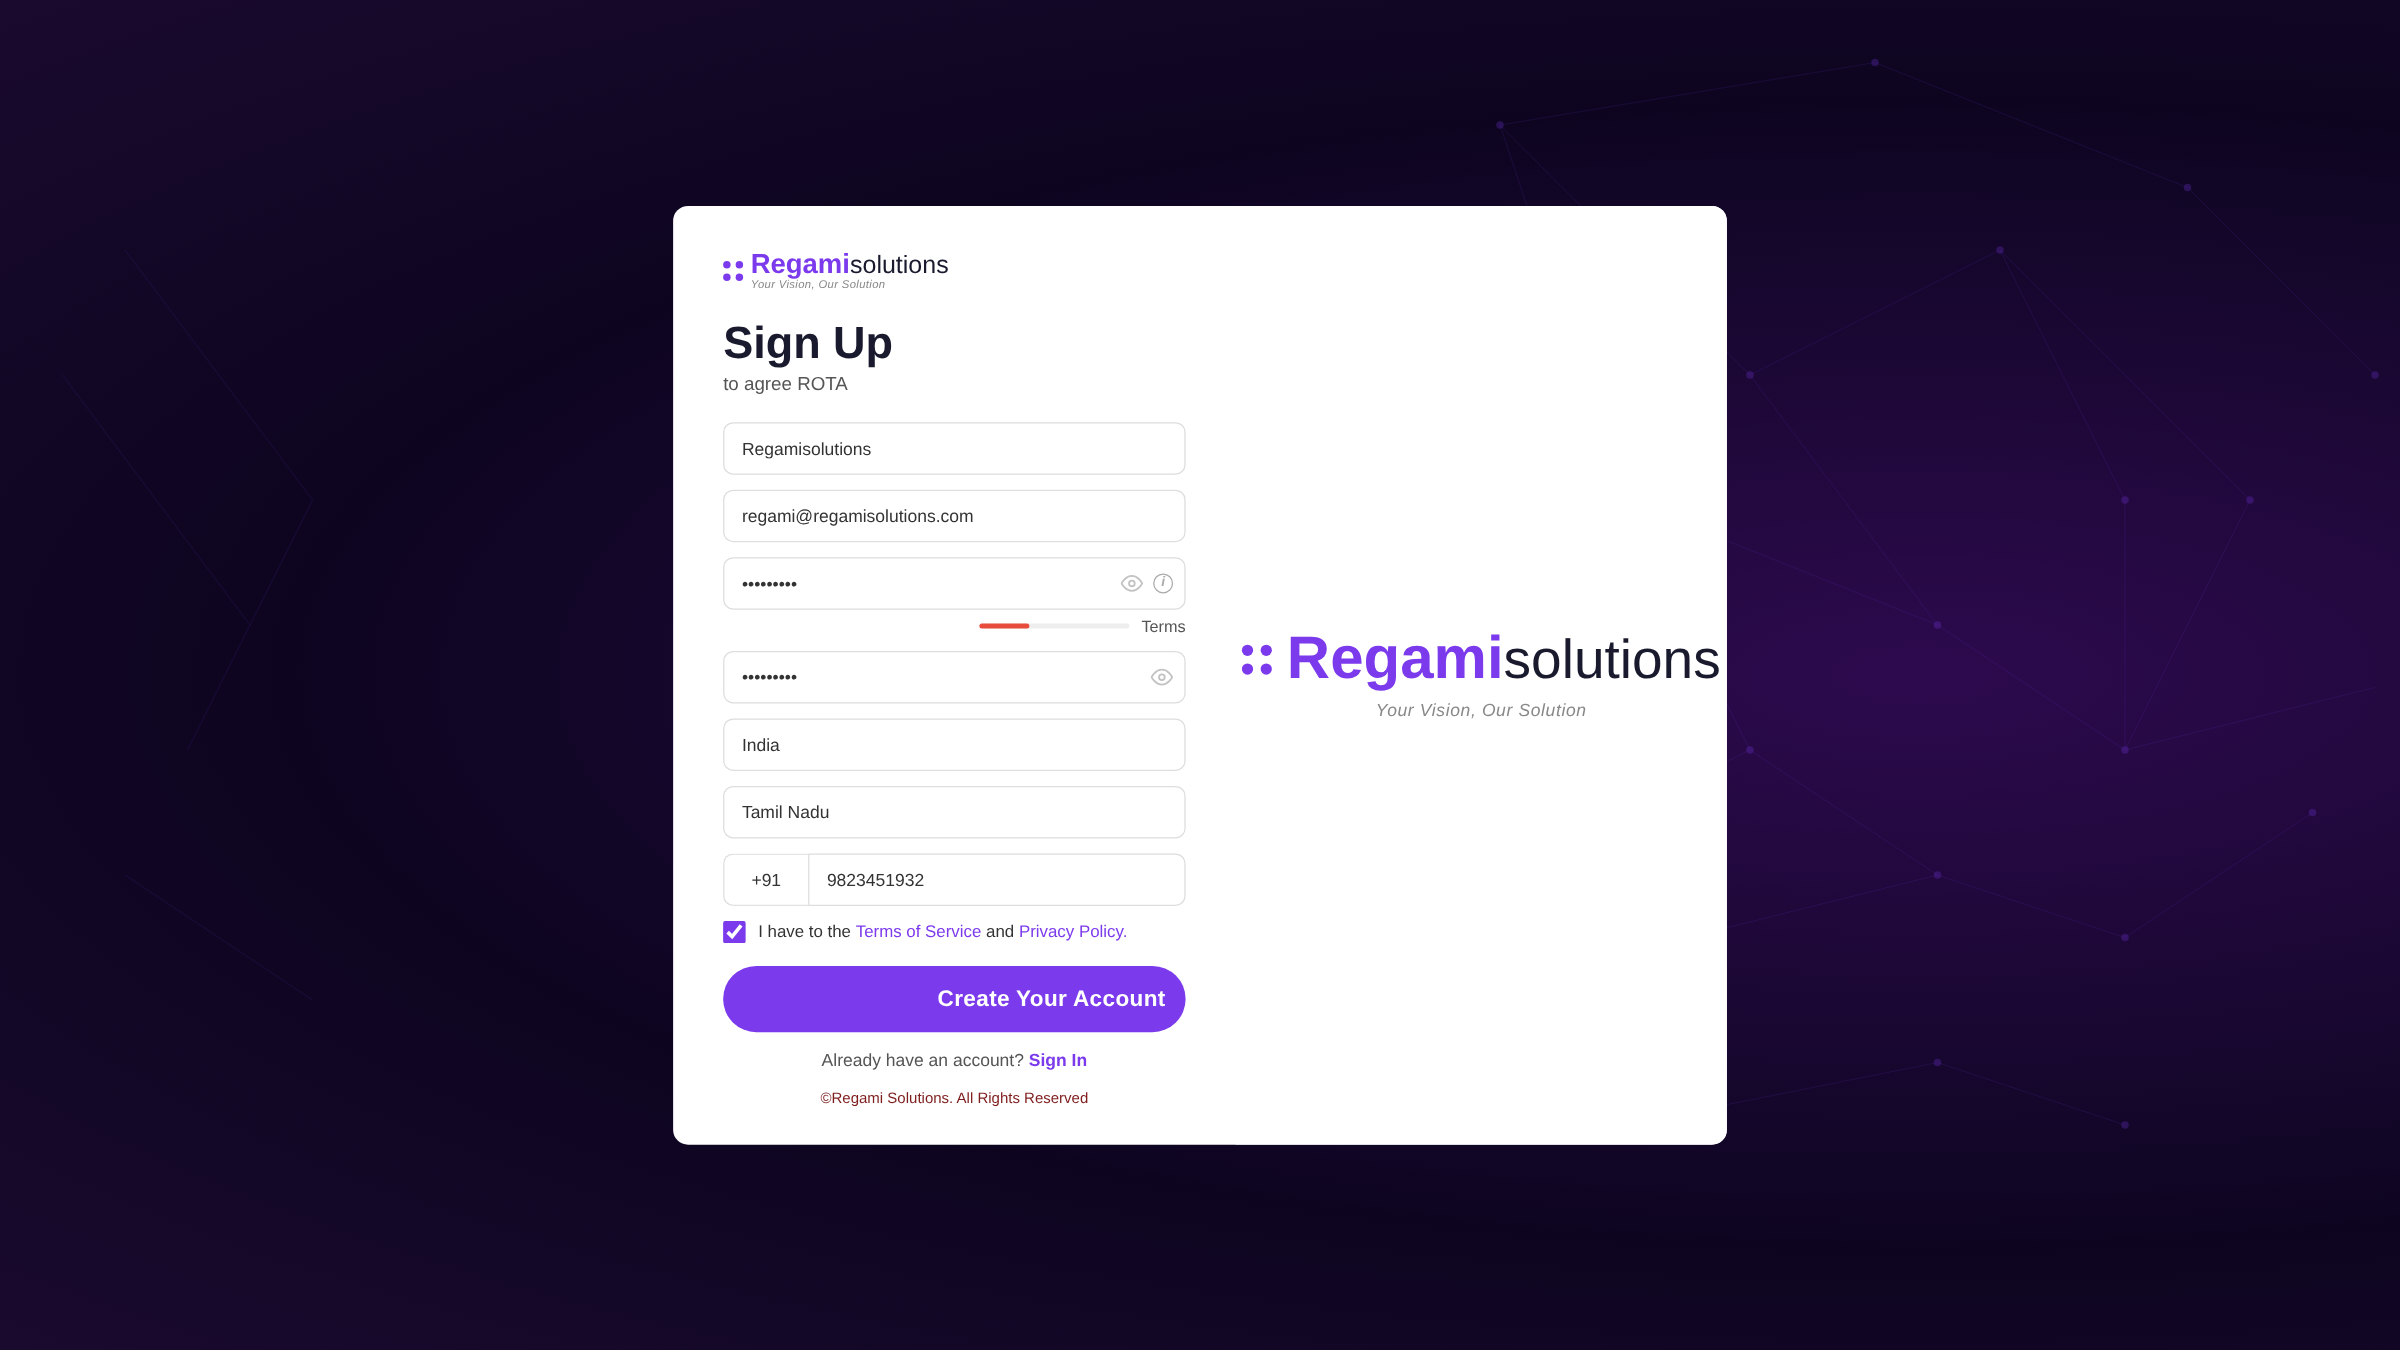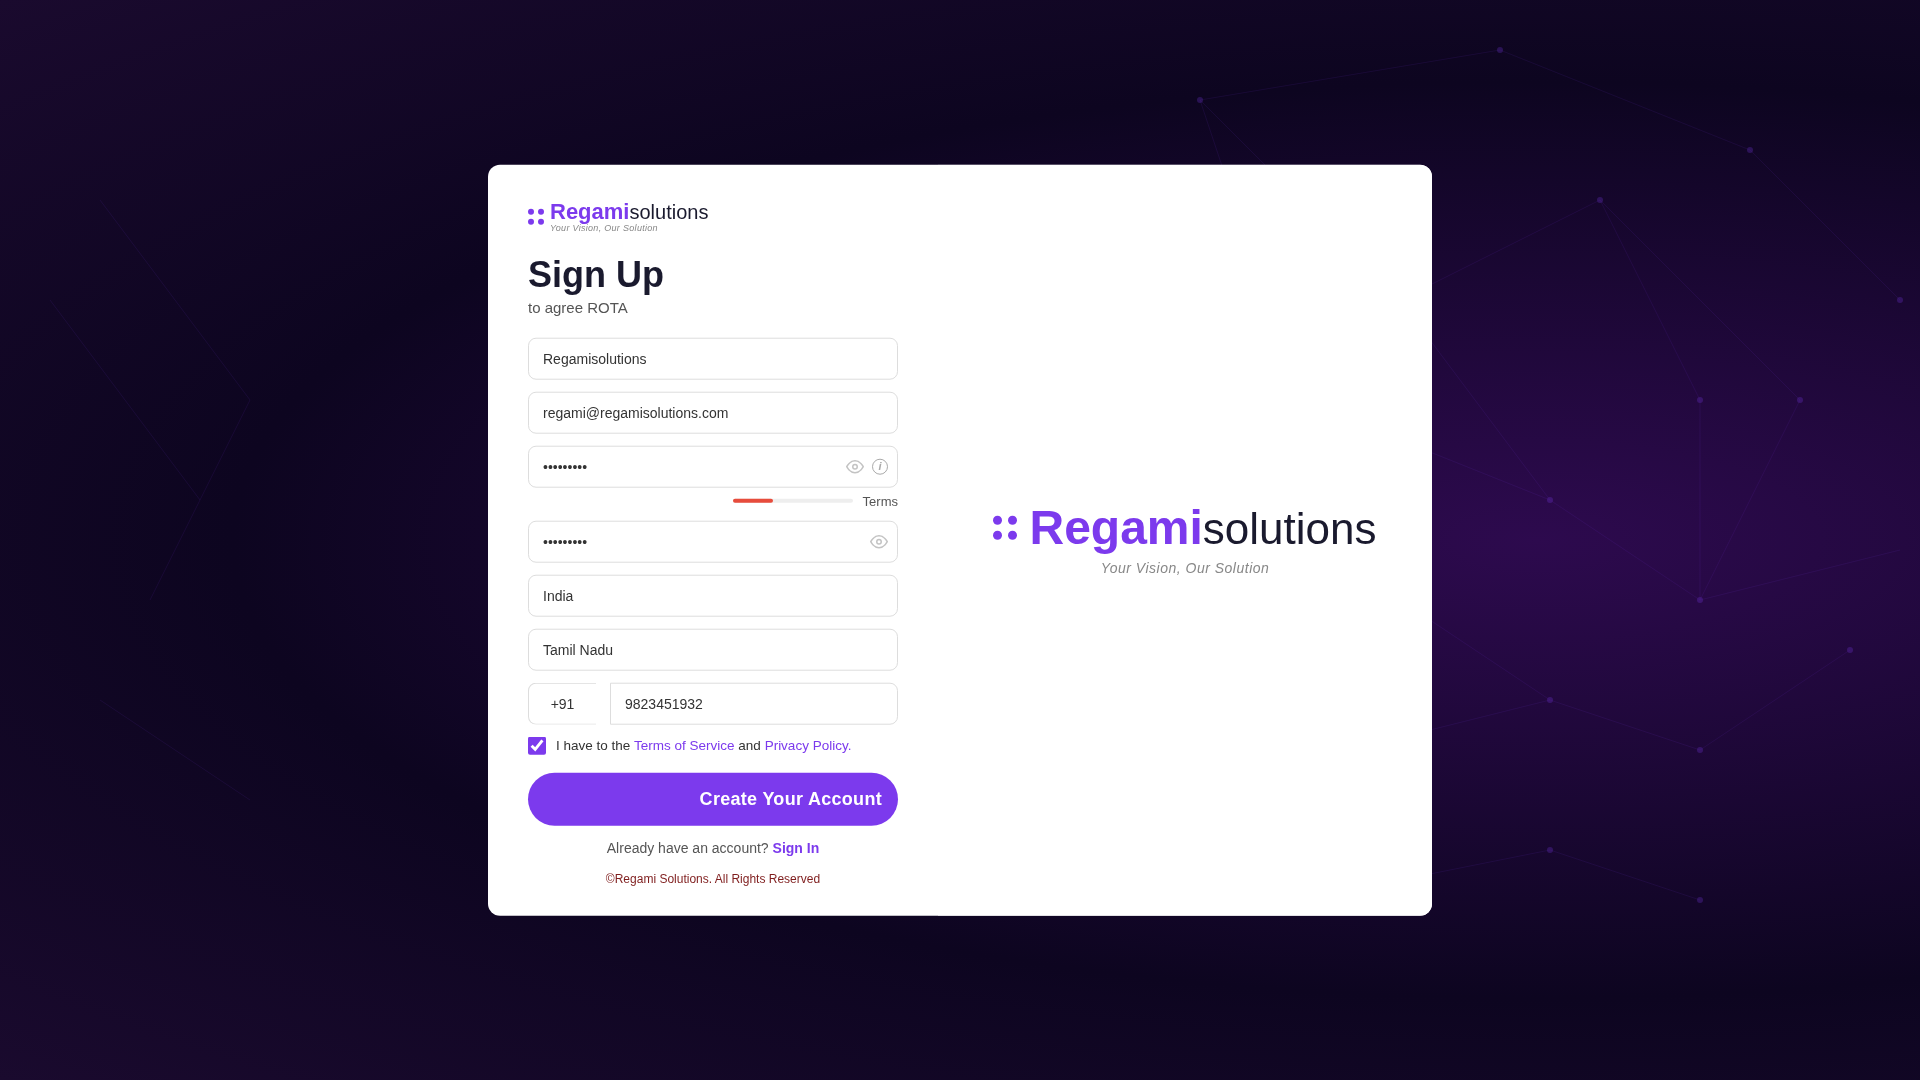--- a/index.html
+++ b/index.html
@@ -26,21 +26,21 @@
       inset: 0;
       z-index: 1;
       opacity: 0.5;
     }
 
     .modal-container {
       position: absolute;
       top: 50%;
       left: 50%;
       transform: translate(-50%, -50%);
-      width: 944px;
+      width: 843px;
       min-height: 680px;
       background: #ffffff;
       border-radius: 12px;
       display: flex;
       z-index: 10;
       overflow: hidden;
     }
 
     
     .form-panel {
@@ -190,21 +190,21 @@
     }
 
     .strength-label {
       font-size: 13px;
       color: #555;
     }
 
     
     .phone-row {
       display: flex;
-      gap: 14px;
+      gap: 0;
       margin-bottom: 12px;
     }
 
     .phone-code {
       width: 68px;
       padding: 12px 10px;
       border: 1.5px solid #ddd;
       border-right: none;
       border-radius: 8px 0 0 8px;
       font-size: 14px;

